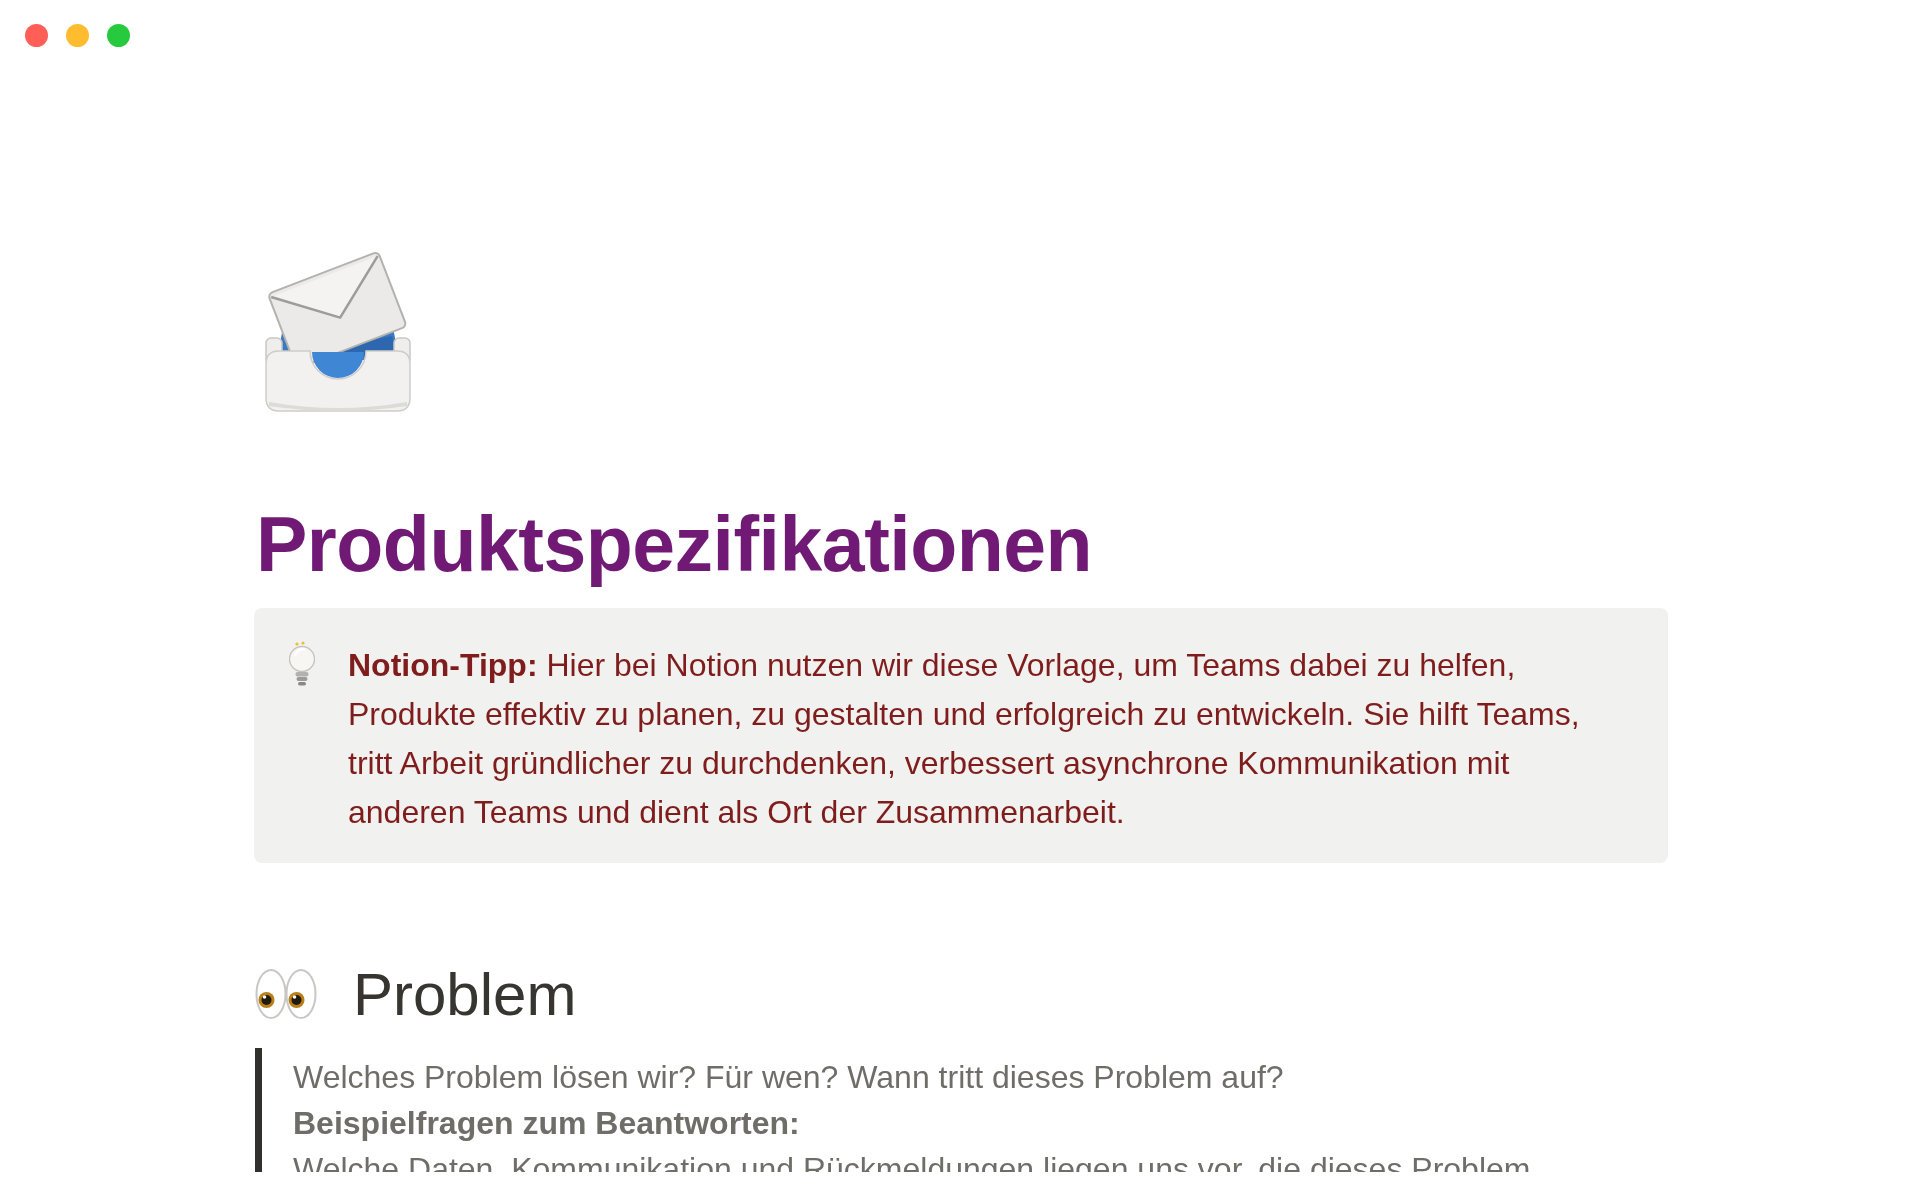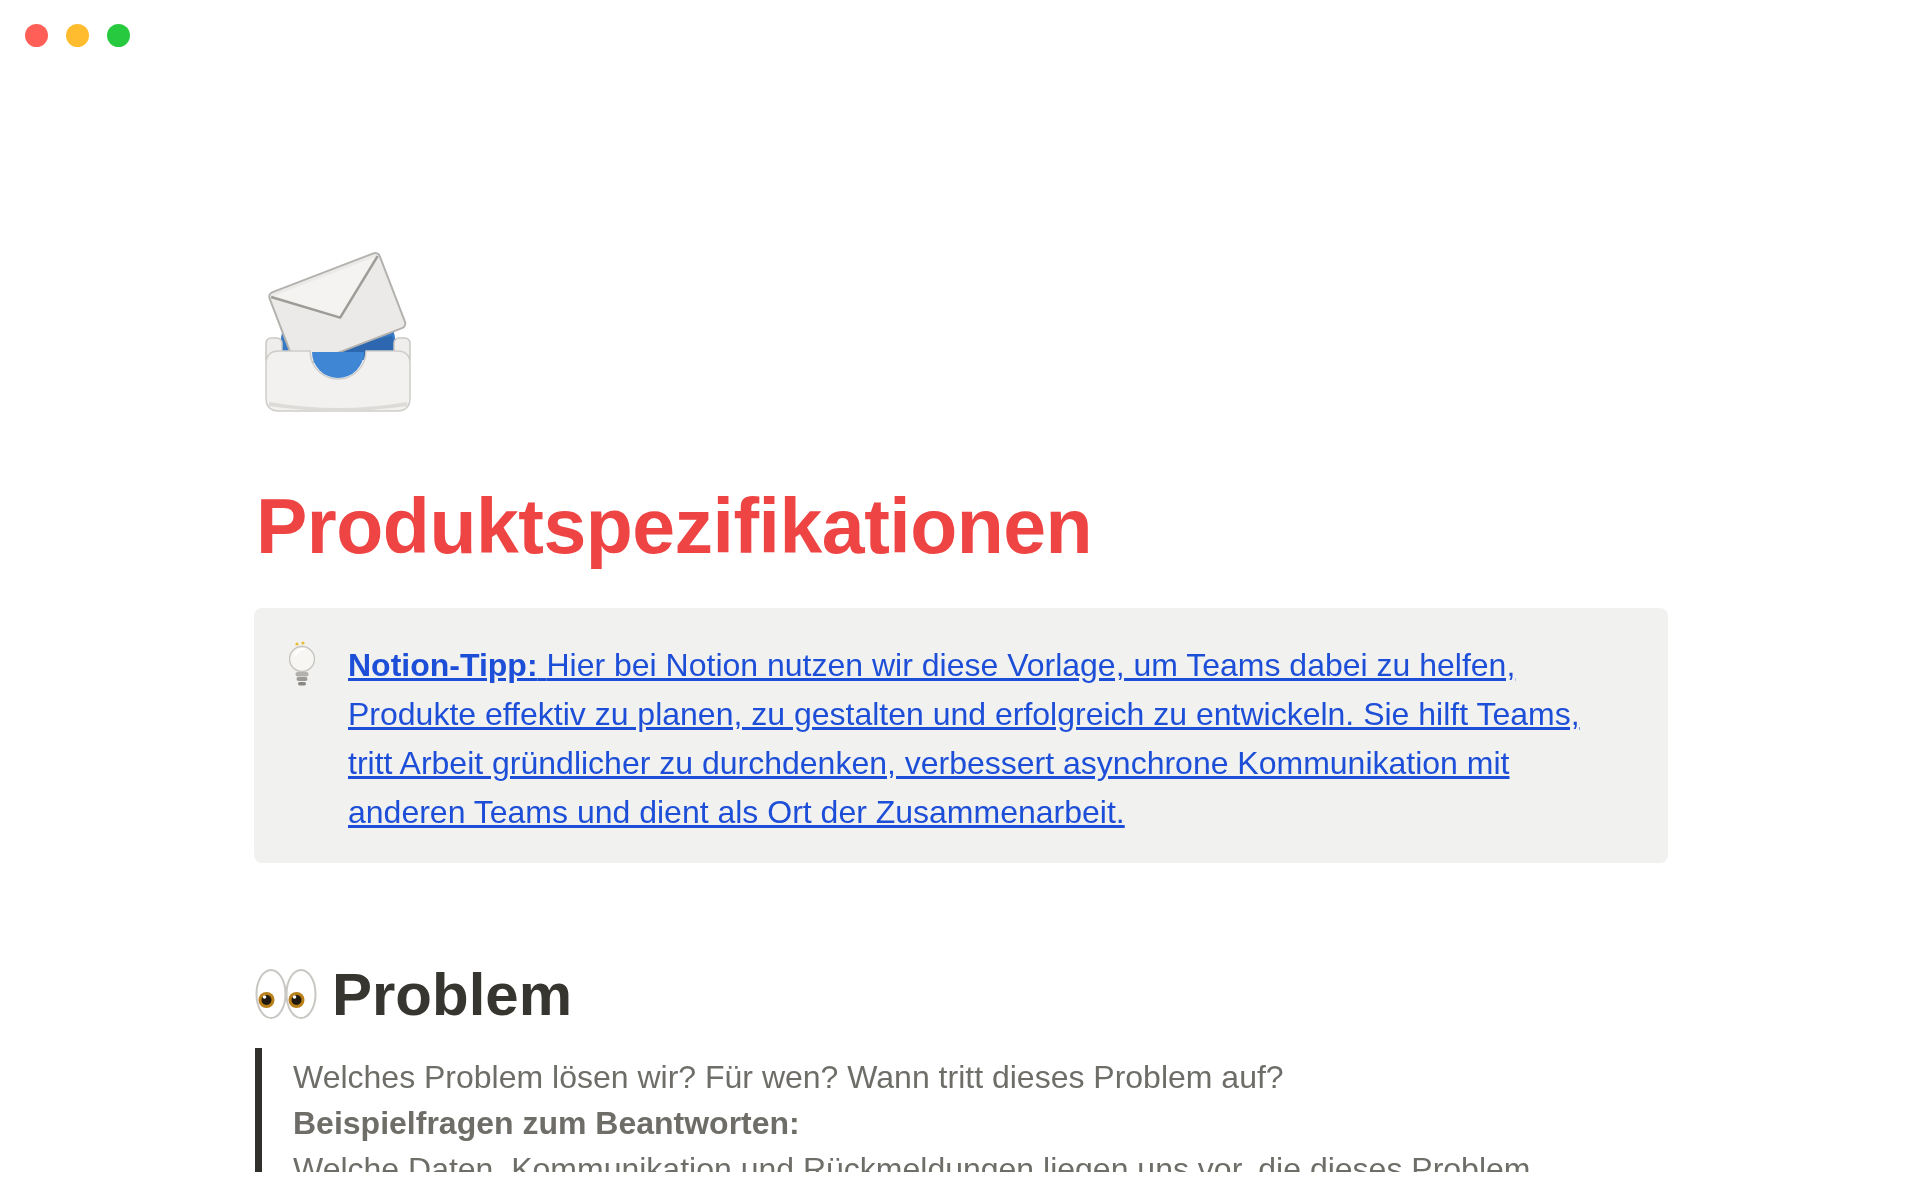--- a/index.html
+++ b/index.html
@@ -13,43 +13,43 @@
   .tl { width: 23px; height: 23px; border-radius: 50%; }
   .tl-close { background: #ff5f57; }
   .tl-min { background: #febc2e; }
   .tl-zoom { background: #27c93f; }
 
   
   .page-icon { position: absolute; left: 263px; top: 252px; width: 150px; height: 161px; cursor: pointer; }
 
   
   .page-title {
-    position: absolute; left: 256px; top: 480px; width: 1414px;
-    font-size: 77px; font-weight: 700; line-height: 1.2; color: #ef4444;
+    position: absolute; left: 256px; top: 498px; width: 1414px;
+    font-size: 77px; font-weight: 700; line-height: 1.2; color: #701a75;
     letter-spacing: -0.5px; white-space: nowrap;
   }
 
   
   .callout {
     position: absolute; left: 254px; top: 608px; width: 1414px; height: 255px;
     background: #f1f1ef; border-radius: 8px;
   }
   .callout-emoji { position: absolute; left: 35px; top: 33px; width: 26px; height: 48px; }
   .callout-text {
     position: absolute; left: 94px; top: 33px; right: 30px;
-    font-size: 32px; line-height: 49px; color: #1d4ed8; text-decoration: underline;
+    font-size: 32px; line-height: 49px; color: #7f1d1d;
   }
   .callout-line { white-space: nowrap; }
   .bold { font-weight: 700; }
 
   
   .h1-problem {
     position: absolute; left: 254px; top: 962px; height: 64px;
     display: flex; align-items: center;
-    font-size: 60px; font-weight: 700; color: #37352f; white-space: nowrap;
+    font-size: 60px; font-weight: 400; color: #37352f; white-space: nowrap; gap: 21px;
   }
   .eyes-emoji { width: 64px; height: 54px; margin-right: 14px; flex: 0 0 auto; }
 
   
   .quote {
     position: absolute; left: 255px; top: 1048px; width: 1414px; height: 160px;
     border-left: 7px solid #32302c; padding-left: 31px;
   }
   .quote-inner { padding-top: 6px; font-size: 32px; line-height: 46px; color: #6e6d68; }
   .quote-line { white-space: nowrap; }

